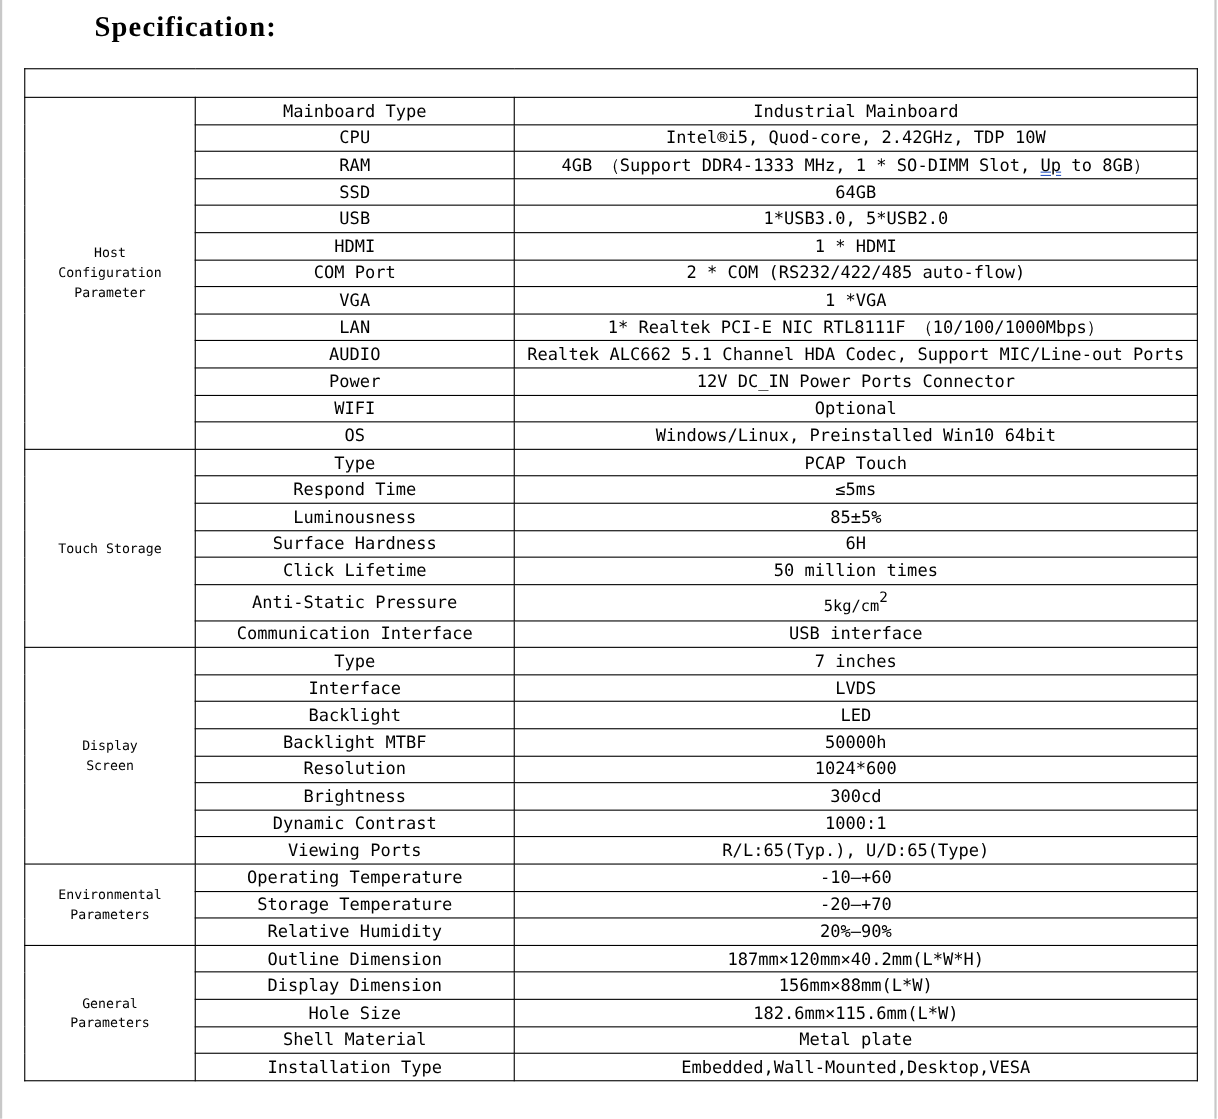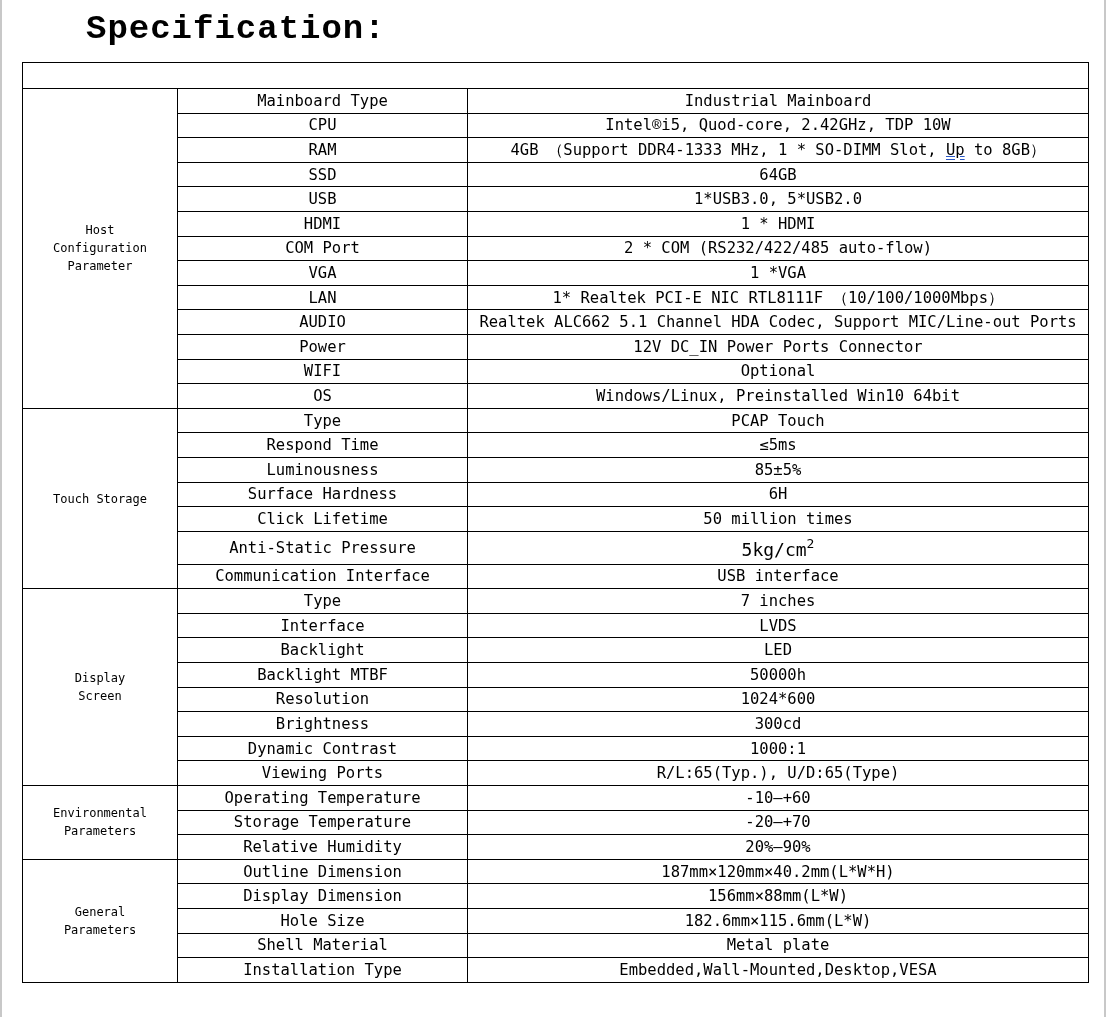--- a/index.html
+++ b/index.html
@@ -5,22 +5,22 @@
   html, body { margin: 0; padding: 0; background: #ffffff; }
   body {
     width: 1107px; height: 1017px; position: relative; overflow: hidden;
     font-family: "DejaVu Sans Mono", "Liberation Mono", monospace;
     color: #000;
   }
   .page-edge-left { position: absolute; left: 0; top: 0; width: 2px; height: 1017px; background: #c8c8c8; }
   .page-edge-right { position: absolute; left: 1104px; top: 0; width: 2px; height: 1017px; background: #c8c8c8; }
   .title {
     position: absolute; left: 86px; top: 10px;
-    font-size: 34px; font-weight: bold; letter-spacing: 1px;
-    font-family: Liberation Mono, monospace;
+    font-size: 26px; font-weight: bold; letter-spacing: 1px;
+    font-family: Liberation Serif, serif;
   }
   table.spec {
     position: absolute; left: 22px; top: 62px;
     width: 1066px;
     border-collapse: collapse;
     table-layout: fixed;
     font-size: 15.5px;
   }
   table.spec td {
     border: 1.5px solid #000;
@@ -28,21 +28,21 @@
     padding: 0; height: 23.6px; line-height: 18px;
     white-space: nowrap; overflow: hidden;
   }
   table.spec tr.head td { height: 25px; }
   td.cat { font-weight: normal; font-size: 12px; line-height: 25px; white-space: normal; }
   td.lbl { font-weight: normal; }
   td.val { font-weight: normal; }
   tr.tall td { height: 32px; }
   .grammar { text-decoration: underline; text-decoration-style: double; text-decoration-color: #2b57c4; }
   sup.sq { font-size: 13px; vertical-align: 8px; }
-  .small { font-size: 18px; }
+  .small { font-size: 14px; }
 </style>
 </head>
 <body>
 
 <div class="page-edge-left"></div>
 <div class="page-edge-right"></div>
 
 <div class="title">Specification:</div>
 
 <table class="spec">

